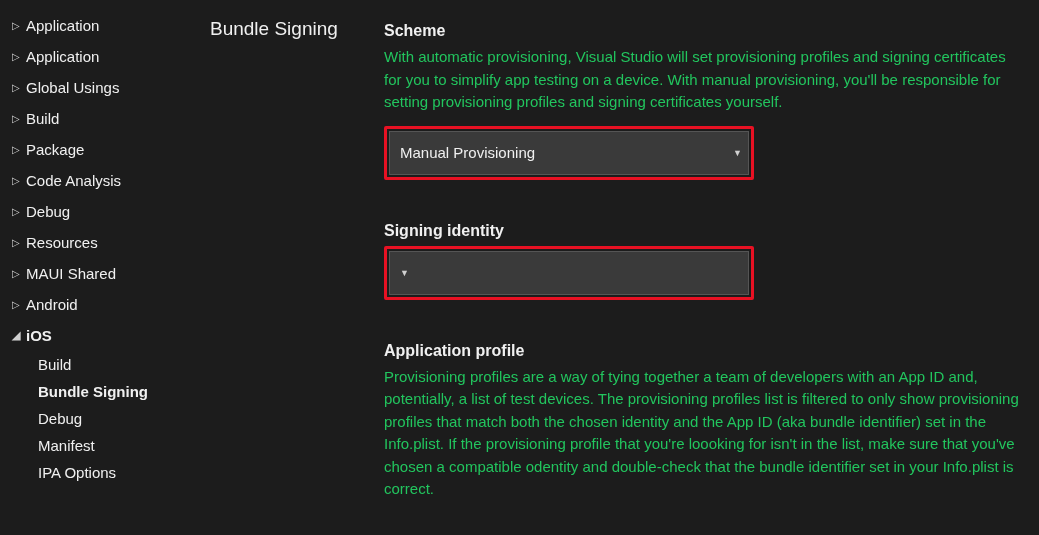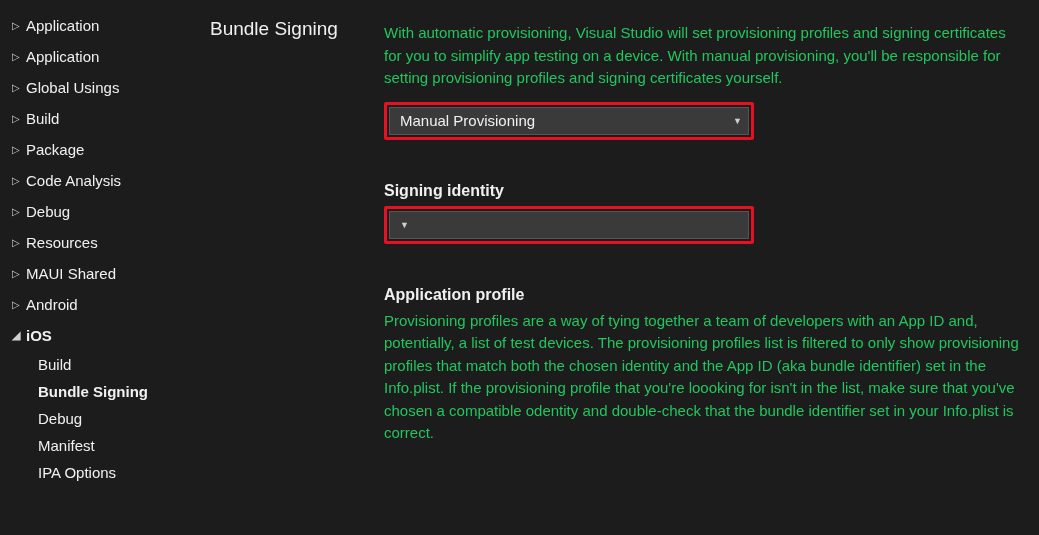--- a/index.html
+++ b/index.html
@@ -83,21 +83,21 @@
       border: 3px solid #e81123;
       display: inline-block;
       border-radius: 2px;
       padding: 2px;
     }
     .dropdown {
       display: flex;
       align-items: center;
       justify-content: space-between;
       width: 360px;
-      height: 28px;
+      height: 44px;
       background: #3a3a3a;
       border: 1px solid #555;
       padding: 0 6px 0 10px;
       color: #f0f0f0;
       font-size: 15px;
       cursor: pointer;
     }
     .dropdown-caret {
       font-size: 9px;
       color: #d0d0d0;
@@ -166,20 +166,21 @@
   <div class="sub-item">
     <span>IPA Options</span>
   </div>
 </div>
 
 <div class="title-col">Bundle Signing</div>
 
 <div class="content">
 
   <div class="section">
+    <div class="section-heading">Scheme</div>
     <div class="section-desc">With automatic provisioning, Visual Studio will set provisioning profiles and signing certificates for you to simplify app testing on a device. With manual provisioning, you'll be responsible for setting provisioning profiles and signing certificates yourself.</div>
     <div class="dropdown-wrap">
       <div class="dropdown">
         <span>Manual Provisioning</span>
         <span class="dropdown-caret">▼</span>
       </div>
     </div>
   </div>
 
   <div class="section">

